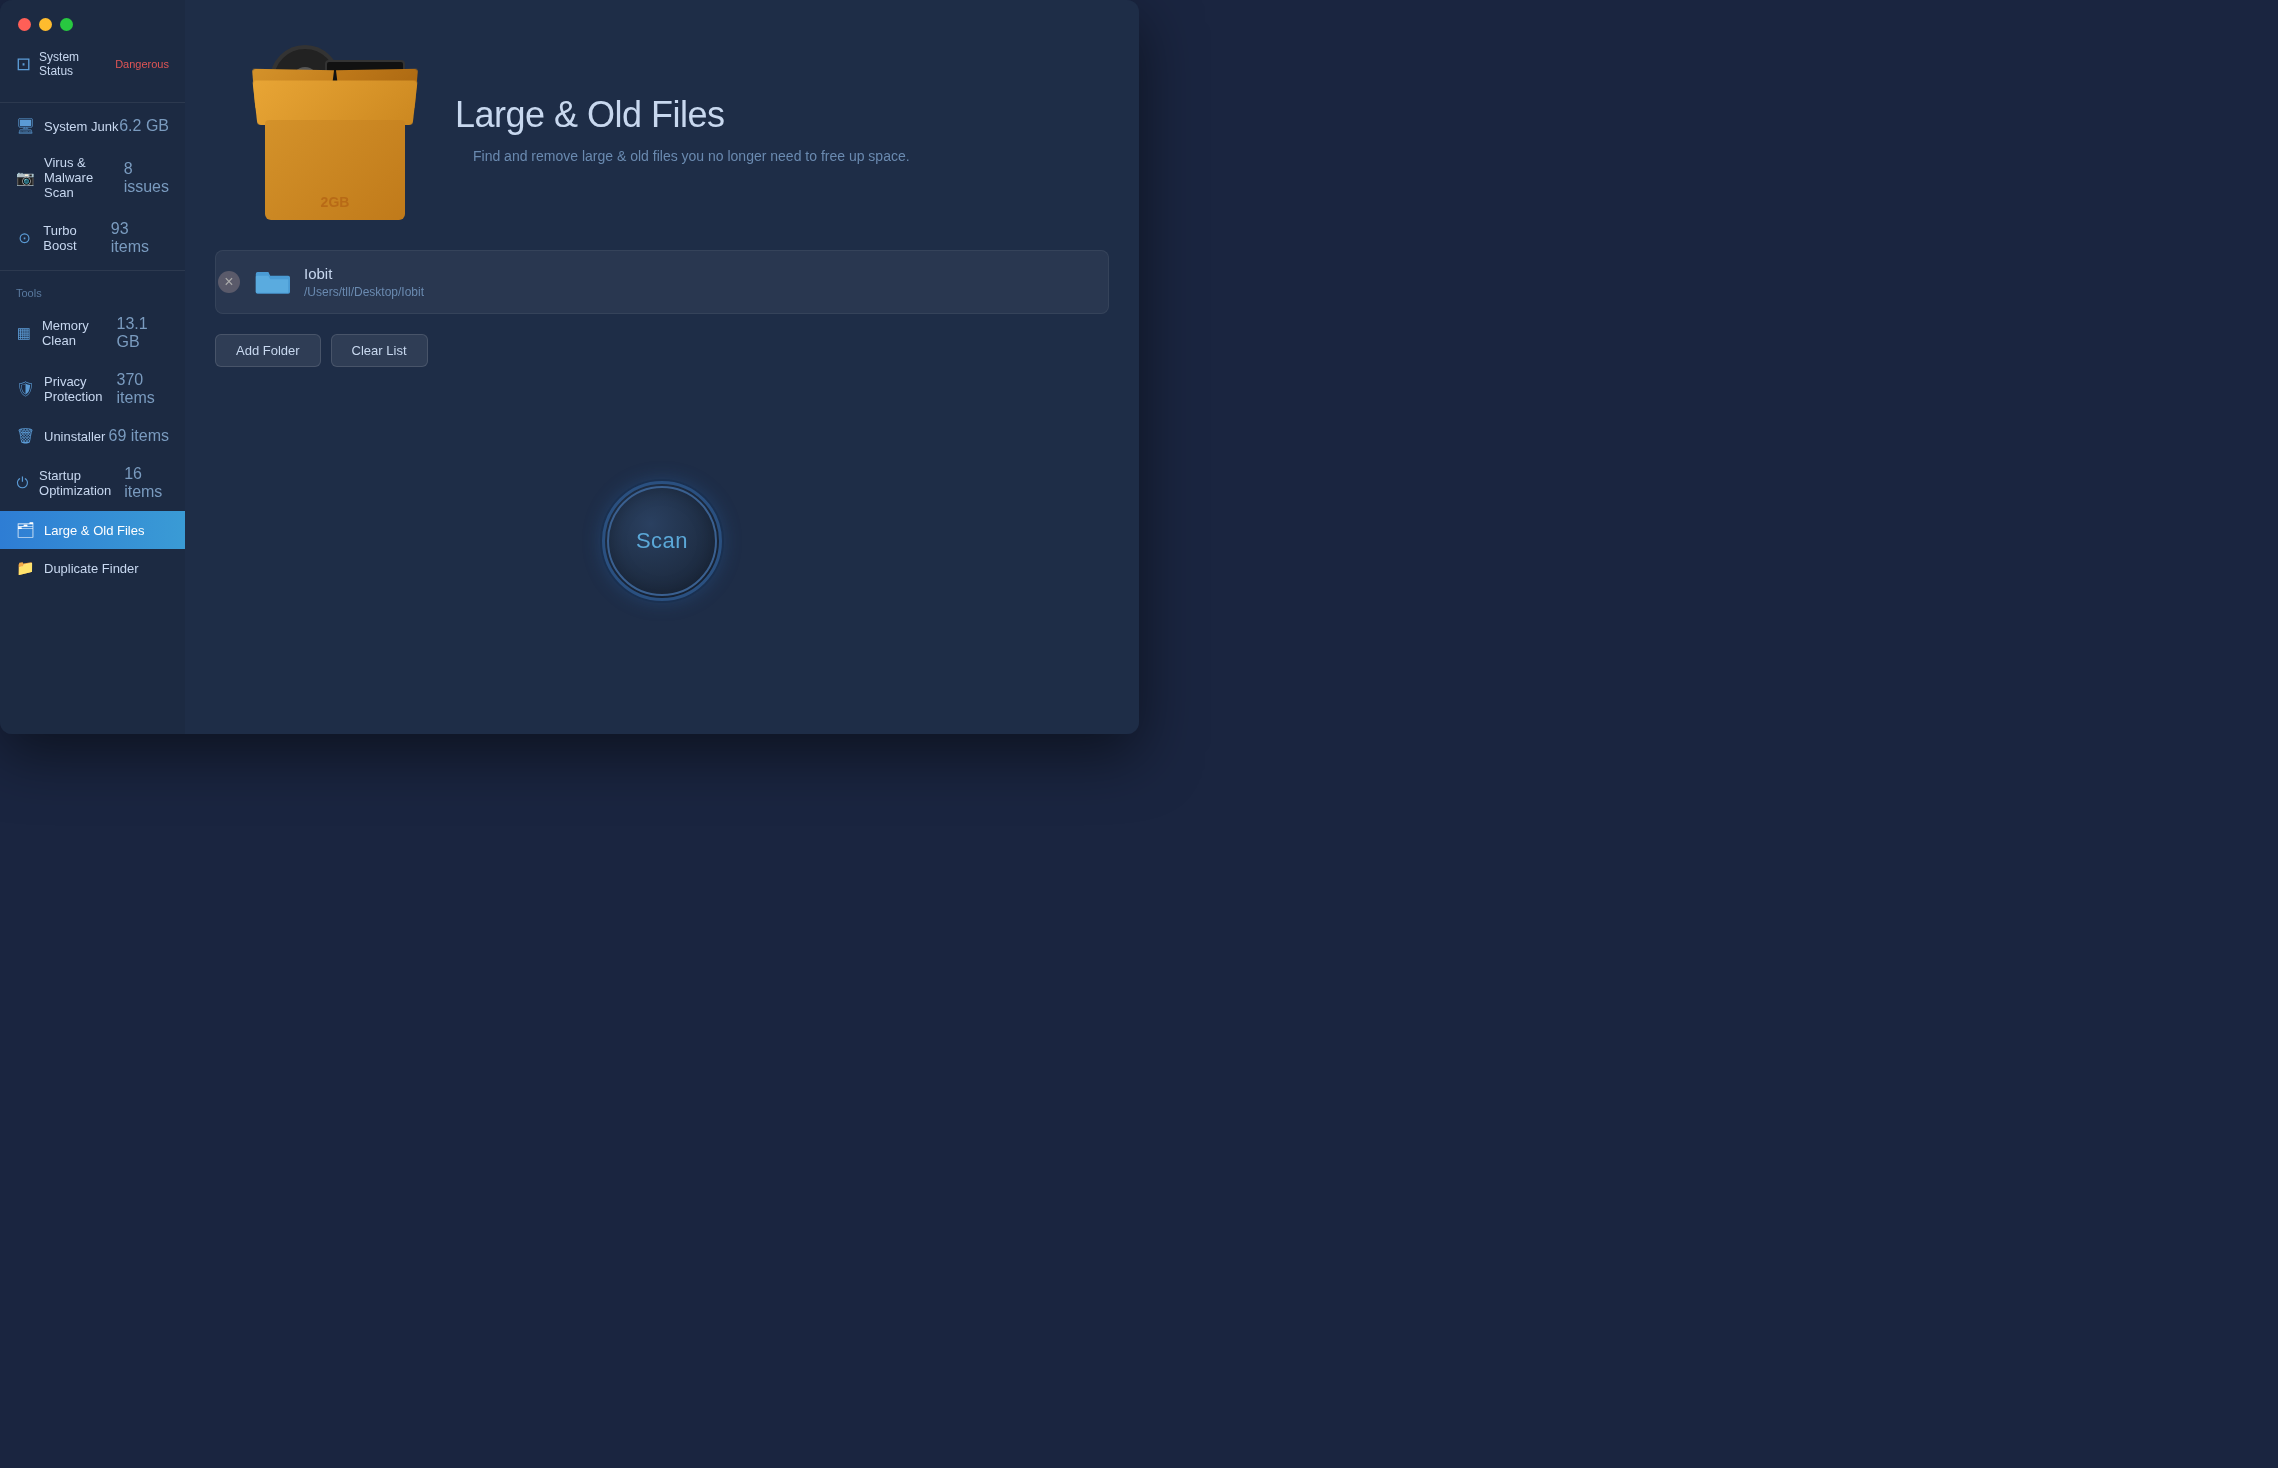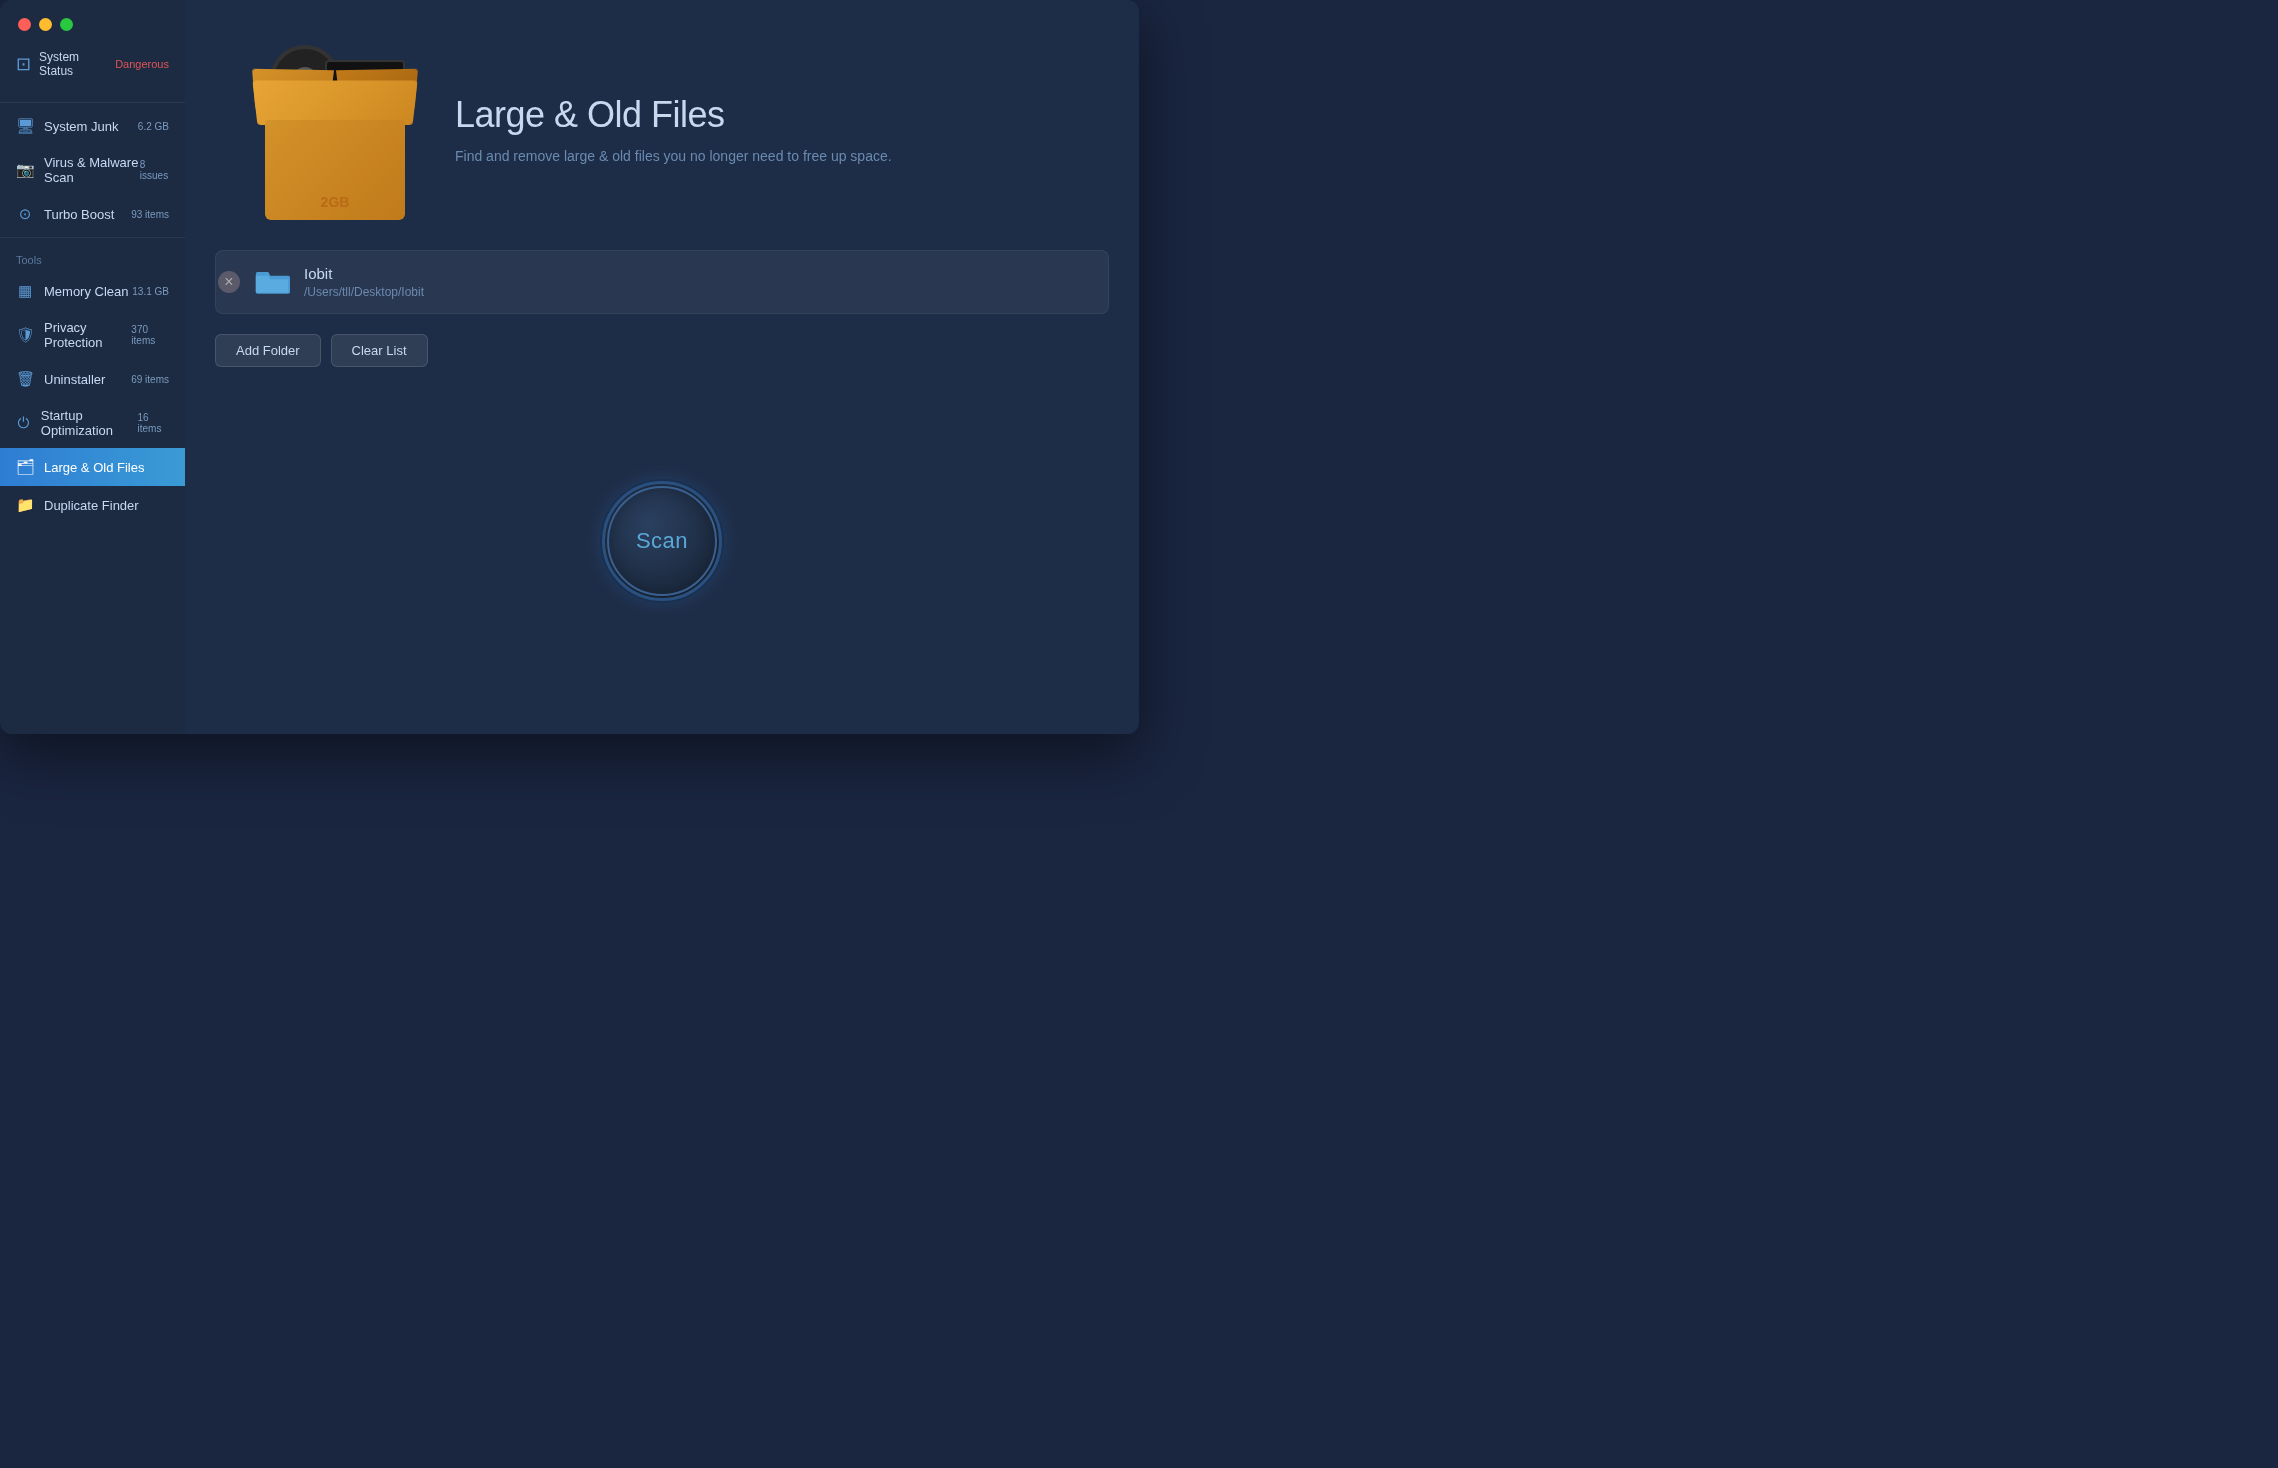--- a/index.html
+++ b/index.html
@@ -101,21 +101,21 @@
     .sidebar-item-label {
       color: #c8d8f0;
       font-size: 13px;
     }
     .sidebar-item.active .sidebar-item-label {
       color: #fff;
       font-weight: 500;
     }
     .sidebar-item-badge {
       color: #7a9bbf;
-      font-size: 10px;
+      font-size: 16px;
     }
     .sidebar-item.active .sidebar-item-badge {
       color: rgba(255,255,255,0.75);
     }
 
     .tools-label {
       color: #5a7a9f;
       font-size: 11px;
       padding: 12px 16px 6px 16px;
       text-transform: none;
@@ -256,20 +256,21 @@
       color: #c8d8ef;
       font-size: 36px;
       font-weight: 300;
       margin-bottom: 10px;
       letter-spacing: -0.5px;
     }
     .hero-subtitle {
       color: #6a8ab0;
       font-size: 14px;
       line-height: 1.5;
+      margin-left: 18px;
     }
 
     
     .folder-section {
       padding: 0 30px;
       margin-bottom: 20px;
     }
     .folder-item-row {
       background: rgba(255,255,255,0.05);
       border: 1px solid rgba(255,255,255,0.06);

